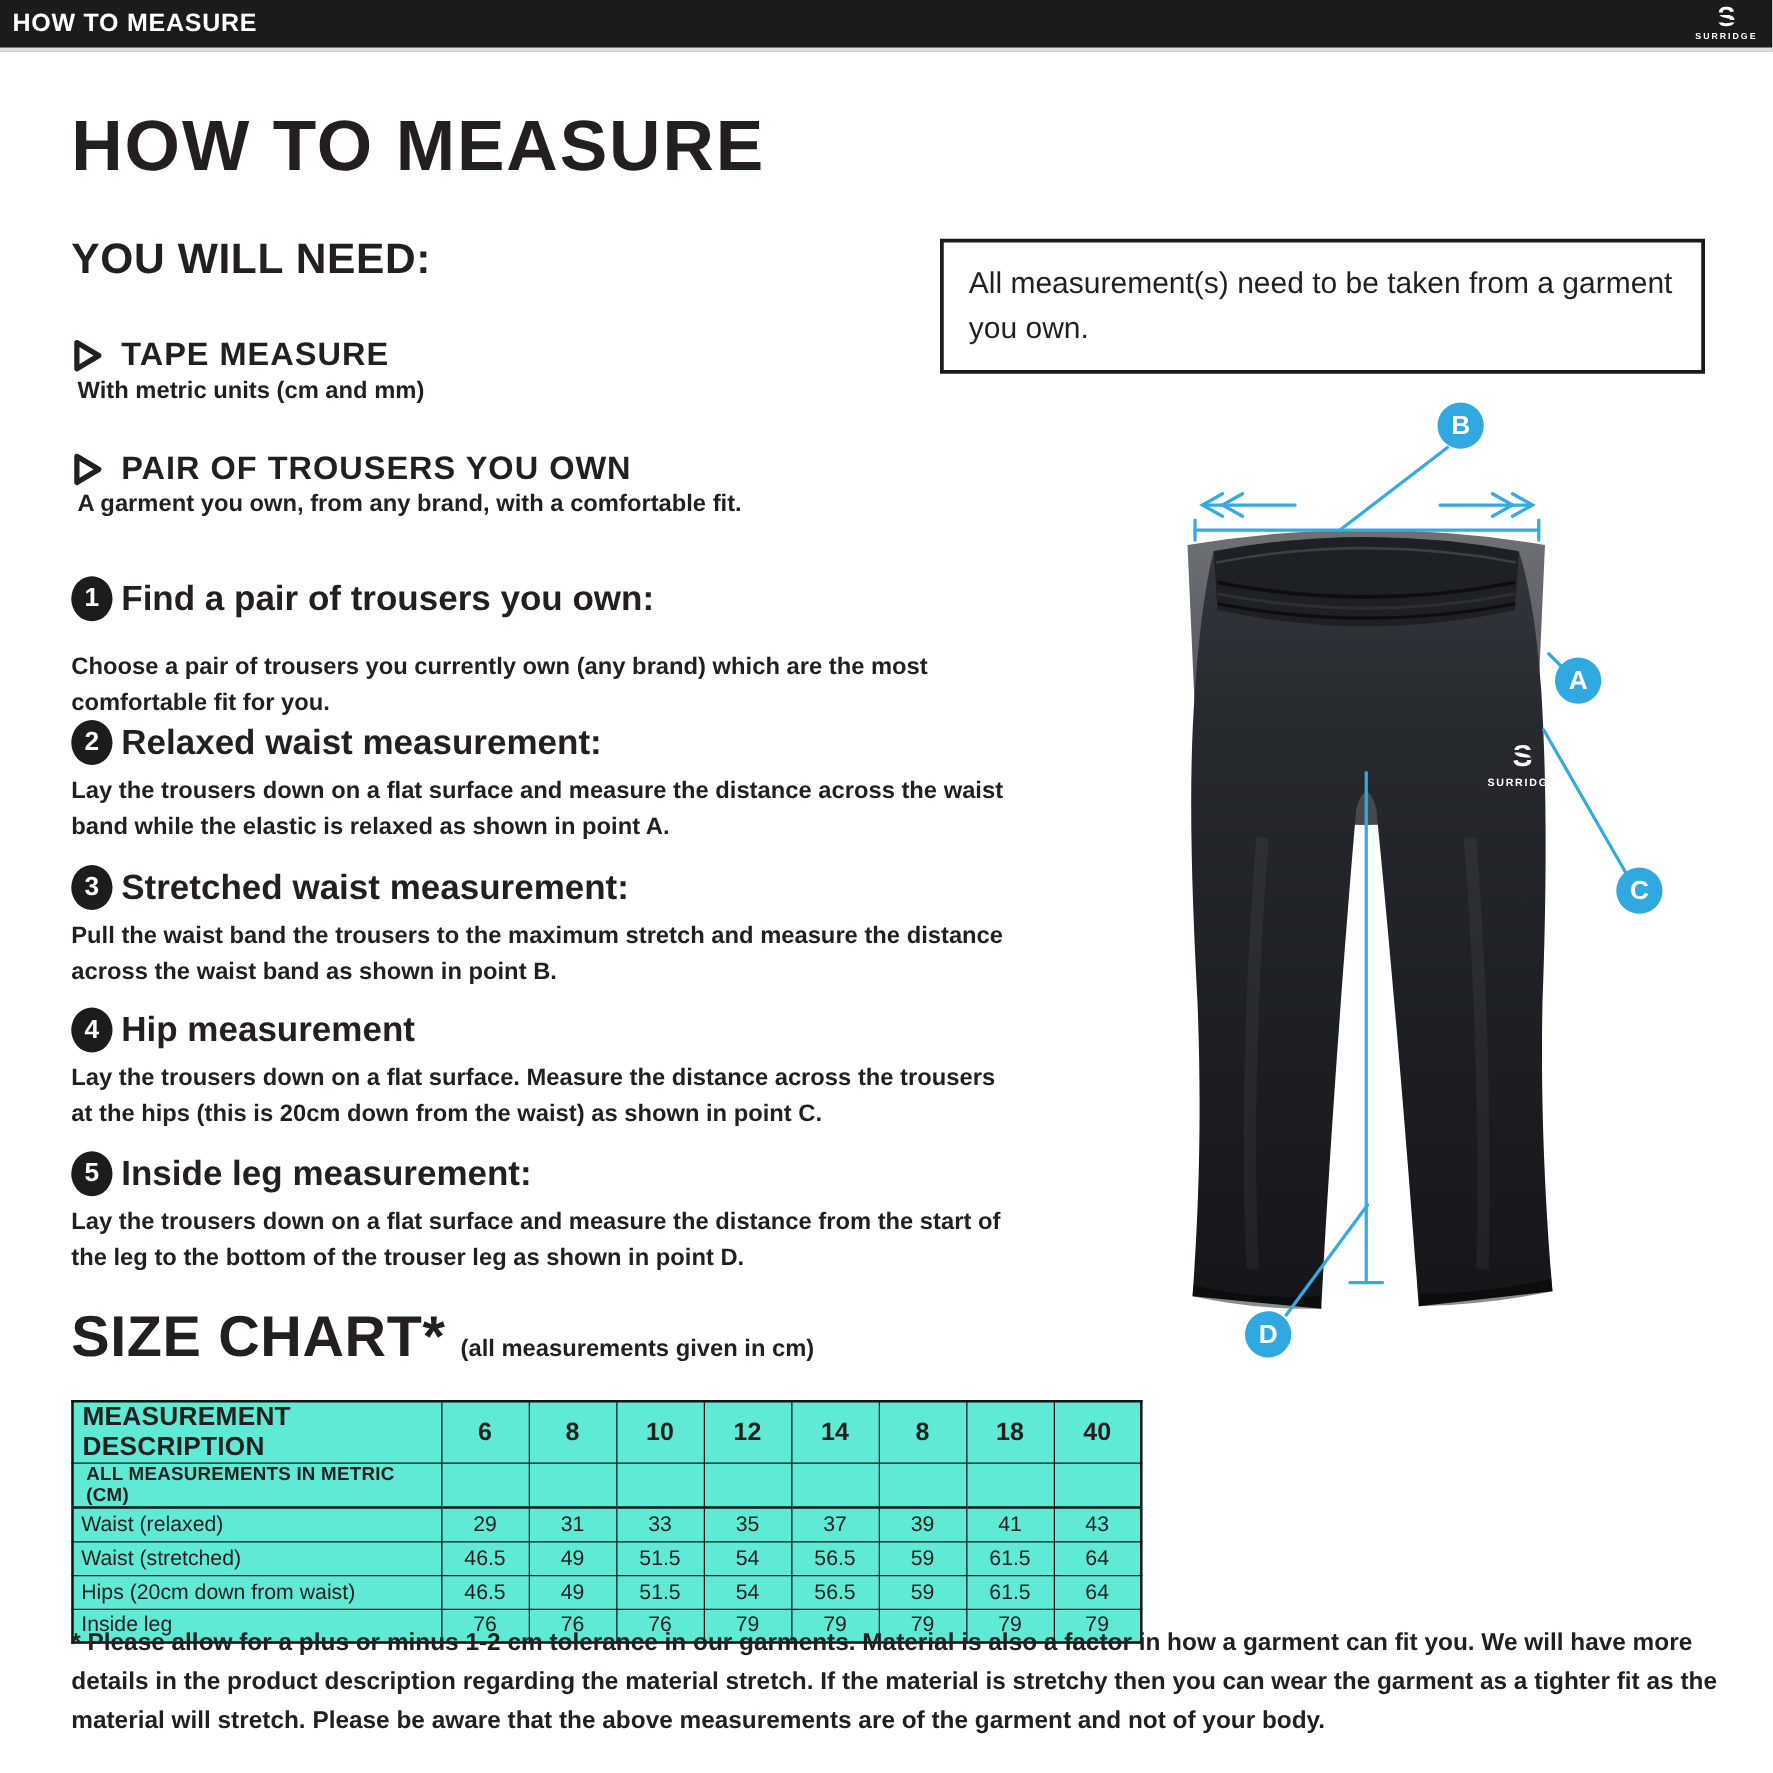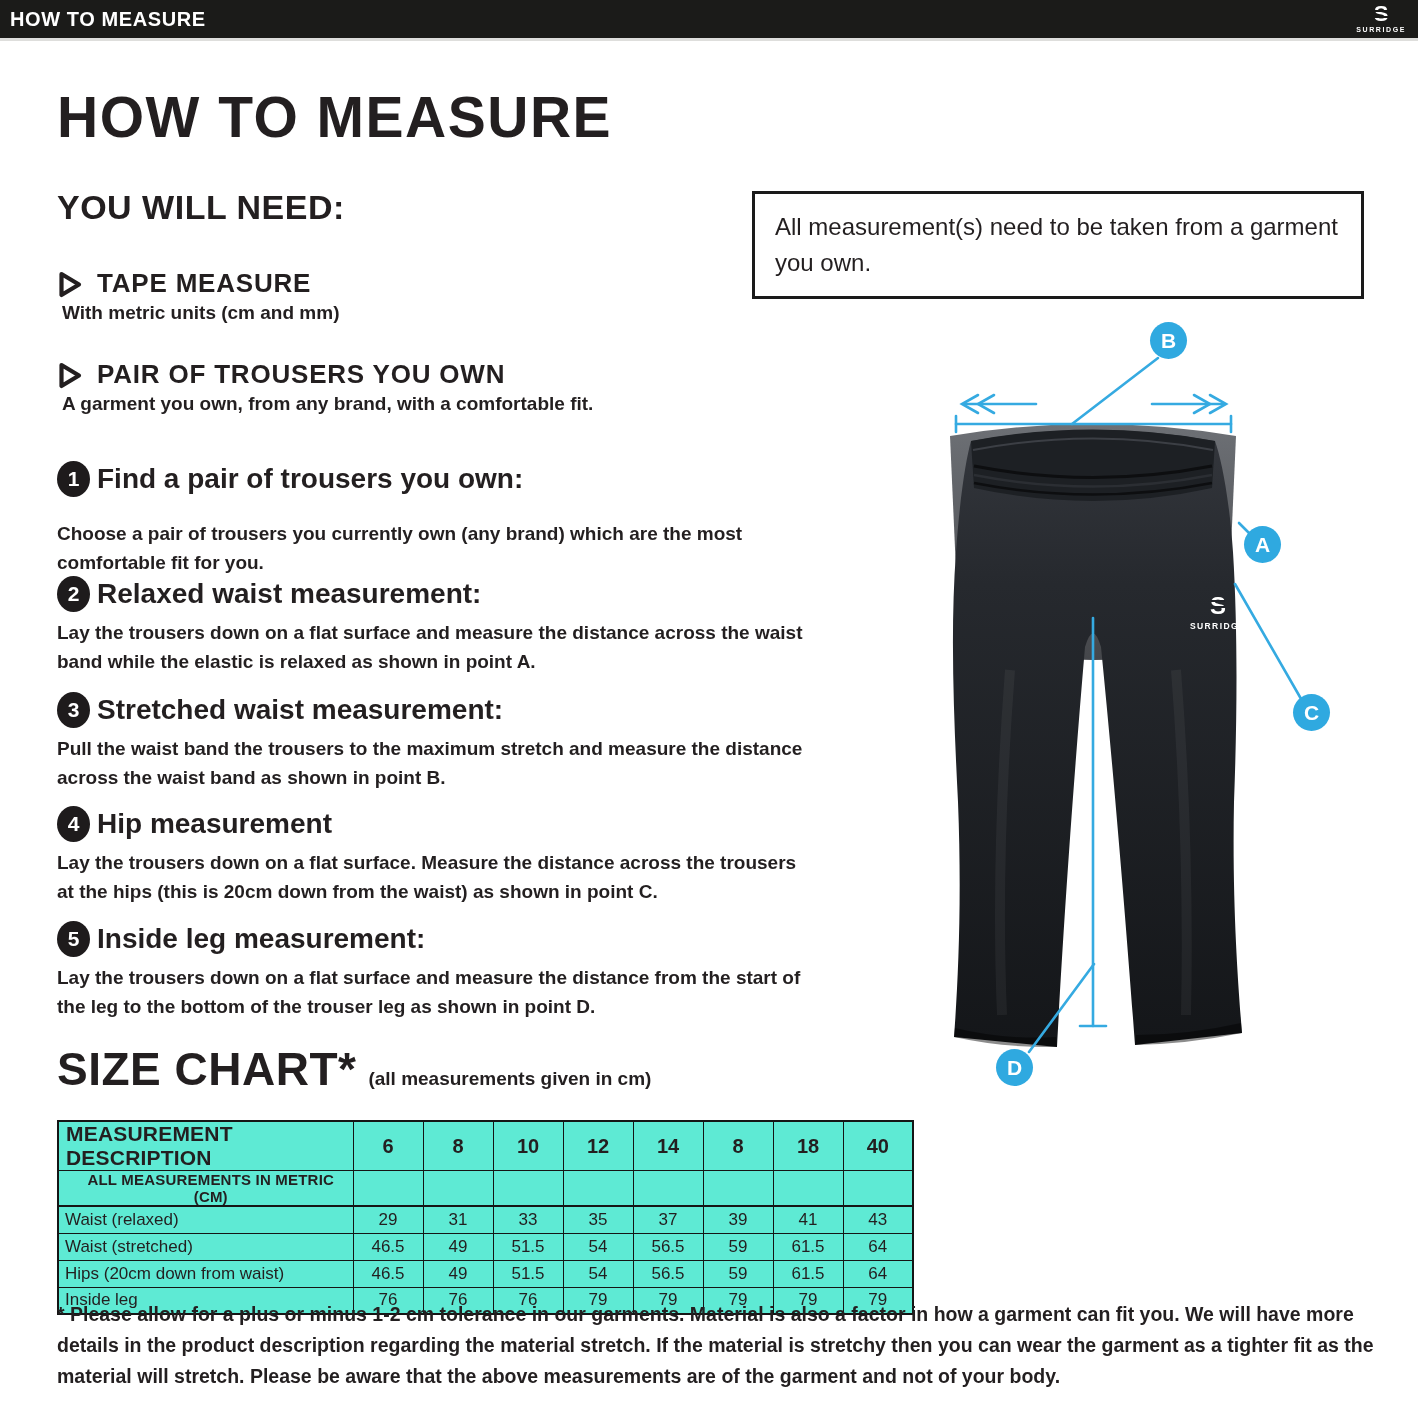--- a/index.html
+++ b/index.html
@@ -53,21 +53,21 @@
   table.size-table { left:57px; top:1120px; position:absolute; border-collapse:collapse;
                      background:#5eead4; }
   .size-table td, .size-table th { border:1.6px solid #151515; vertical-align:middle; }
   .size-table { border:2.5px solid #151515; }
   .col-desc { width:295px; }
   .col-size { width:70px; }
   .size-table .hdr th { height:38px; }
   .th-desc { font-size:21px; font-weight:700; text-align:left; padding-left:7px; letter-spacing:.2px; }
   .th-size { font-size:20px; font-weight:700; text-align:center; }
   .size-table .subhdr td { height:25px; border-bottom:2.5px solid #151515; }
-  .td-subhdr { font-size:15px; font-weight:700; padding-left:10px; letter-spacing:.2px;text-align:center; }
+  .td-subhdr { font-size:15px; font-weight:700; padding-left:10px; letter-spacing:.2px; }
   .size-table .datarow td { height:27px;margin-left:48px; }
   .td-label { font-size:17px; text-align:left; padding-left:6px; }
   .td-val { font-size:17px; text-align:center; }
 
   
   .footnote { left:57px; top:1299px; width:1322px; font-size:19.5px; font-weight:700; line-height:1.6; }
 </style>
 </head>
 <body>
 

